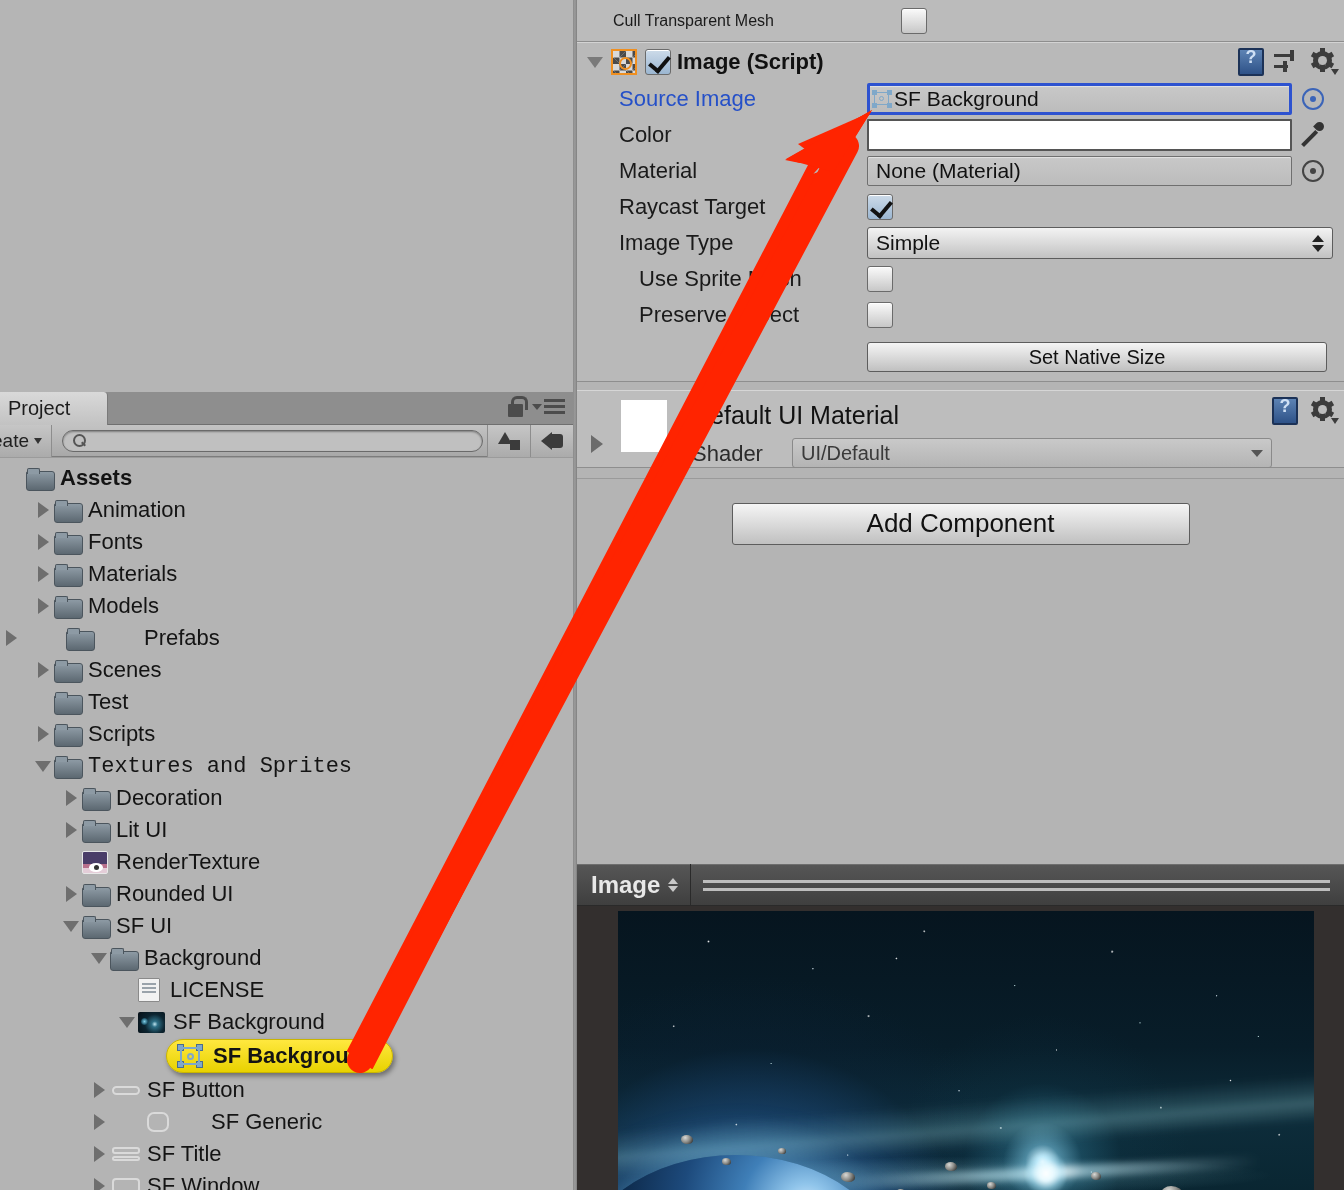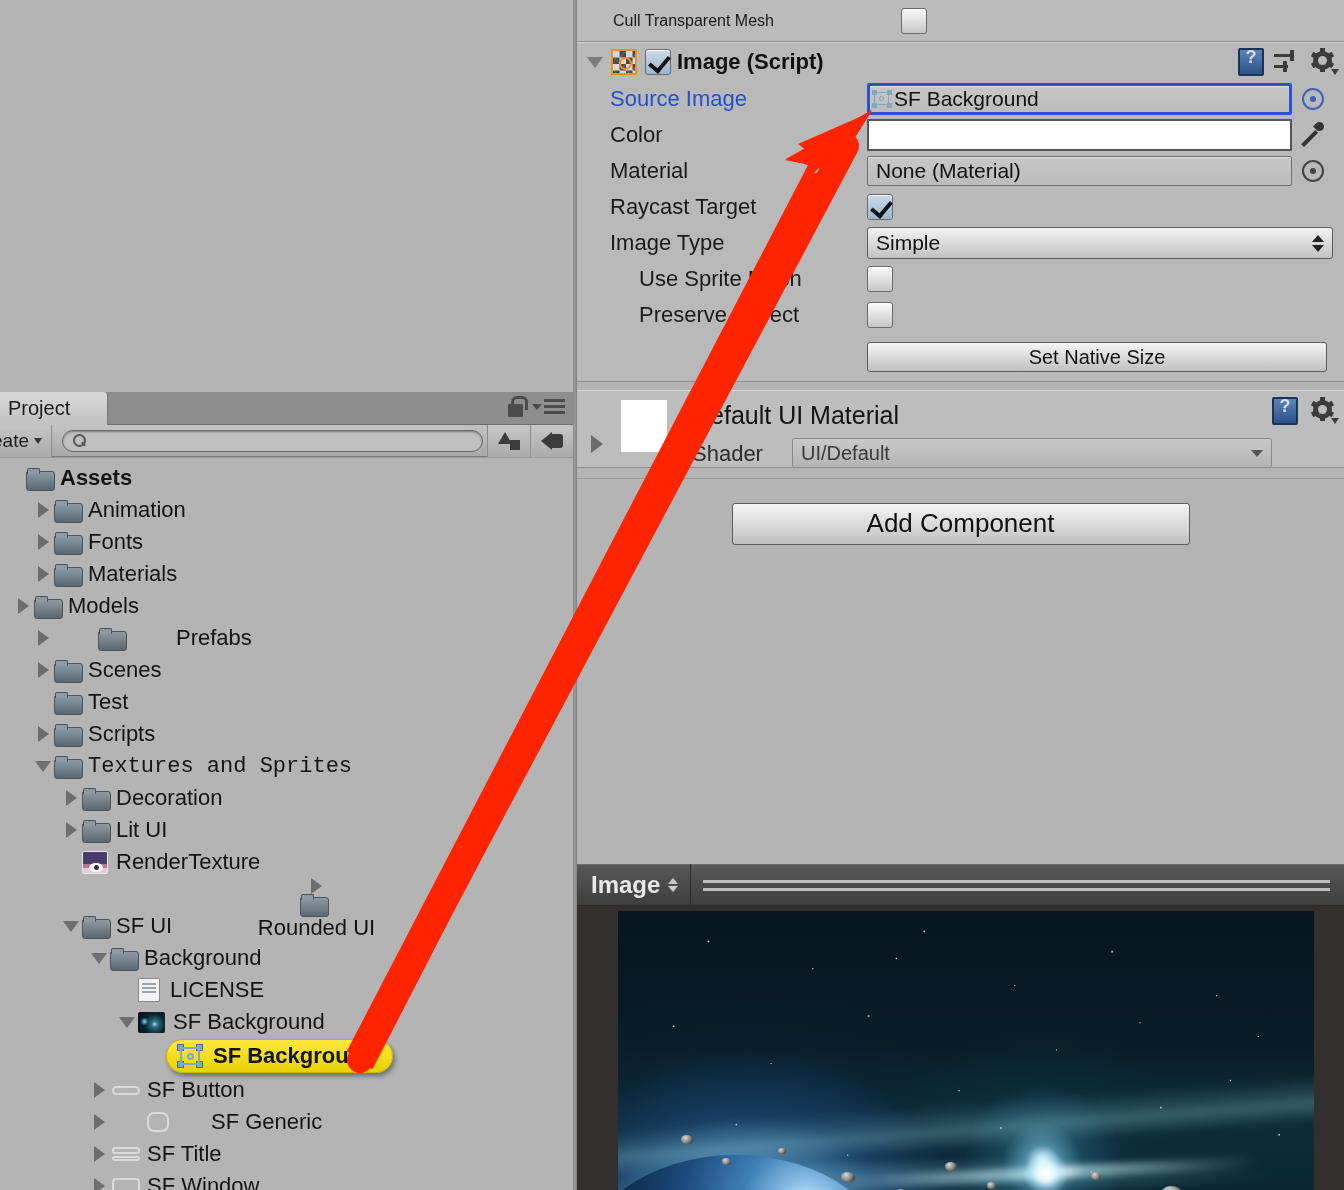--- a/index.html
+++ b/index.html
@@ -283,21 +283,21 @@
   .gear-ico .t2 { transform: rotate(60deg); }
   .gear-ico .t3 { transform: rotate(120deg); }
   .gear-ico .inner { position: absolute; left: 8px; top: 7px; width: 9px; height: 9px;
     background: #b9b9b9; border-radius: 50%; z-index: 3; }
   .gear-ico .ar { position: absolute; right: -3px; bottom: 0; width: 0; height: 0;
     border-left: 4px solid transparent; border-right: 4px solid transparent;
     border-top: 6px solid #3c3c3c; }
 
   .prow { height: 36px; display: flex; align-items: center; position: relative; }
   .prow .plabel {
-    width: 290px; flex: none; font-size: 22px; color: #1a1a1a; padding-left: 33px;
+    width: 290px; flex: none; font-size: 22px; color: #1a1a1a; padding-left: 42px;
   }
   .prow .plabel.link { color: #2550c8; }
   .prow .plabel.indent { padding-left: 62px; }
 
   .objfield {
     height: 30px; width: 425px; display: flex; align-items: center;
     background: linear-gradient(to bottom, #c8c8c8, #bcbcbc);
     border: 1px solid #6f6f6f; border-radius: 2px;
     padding-left: 4px; font-size: 21px; color: #111;
     box-shadow: inset 0 1px 1px rgba(255,255,255,.5);
@@ -538,28 +538,28 @@
             <span class="folder"></span>
             <span class="label">Fonts</span>
           </div>
           <div class="row" style="padding-left: 32px;">
             <span class="tw">
               <span class="tri-r"></span>
             </span>
             <span class="folder"></span>
             <span class="label">Materials</span>
           </div>
-          <div class="row" style="padding-left: 12px;">
+          <div class="row" style="padding-left: 32px;">
             <span class="tw">
               <span class="tri-r"></span>
             </span>
             <span class="folder"></span>
             <span class="label">Models</span>
           </div>
-          <div class="row" style="padding-left: 32px; gap: 44px;">
+          <div class="row" style=" gap: 44px;">
             <span class="tw">
               <span class="tri-r"></span>
             </span>
             <span class="folder"></span>
             <span class="label">Prefabs</span>
           </div>
           <div class="row" style="padding-left: 32px;">
             <span class="tw">
               <span class="tri-r"></span>
             </span>
@@ -599,21 +599,21 @@
             <span class="folder"></span>
             <span class="label">Lit UI</span>
           </div>
           <div class="row" style="padding-left: 60px;">
             <span class="tw"></span>
             <span class="ico-render">
               <span class="pupil"></span>
             </span>
             <span class="label">RenderTexture</span>
           </div>
-          <div class="row" style="padding-left: 60px; flex-direction: column;">
+          <div class="row" style="padding-left: 60px;">
             <span class="tw">
               <span class="tri-r"></span>
             </span>
             <span class="folder"></span>
             <span class="label">Rounded UI</span>
           </div>
           <div class="row" style="padding-left: 60px;">
             <span class="tw">
               <span class="tri-d"></span>
             </span>

